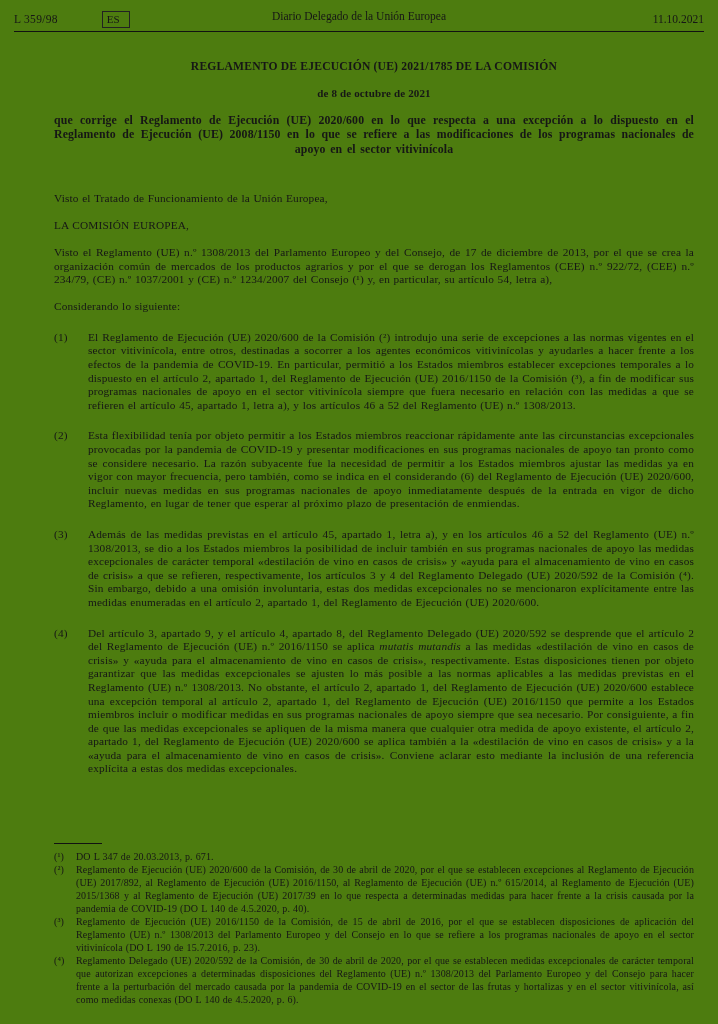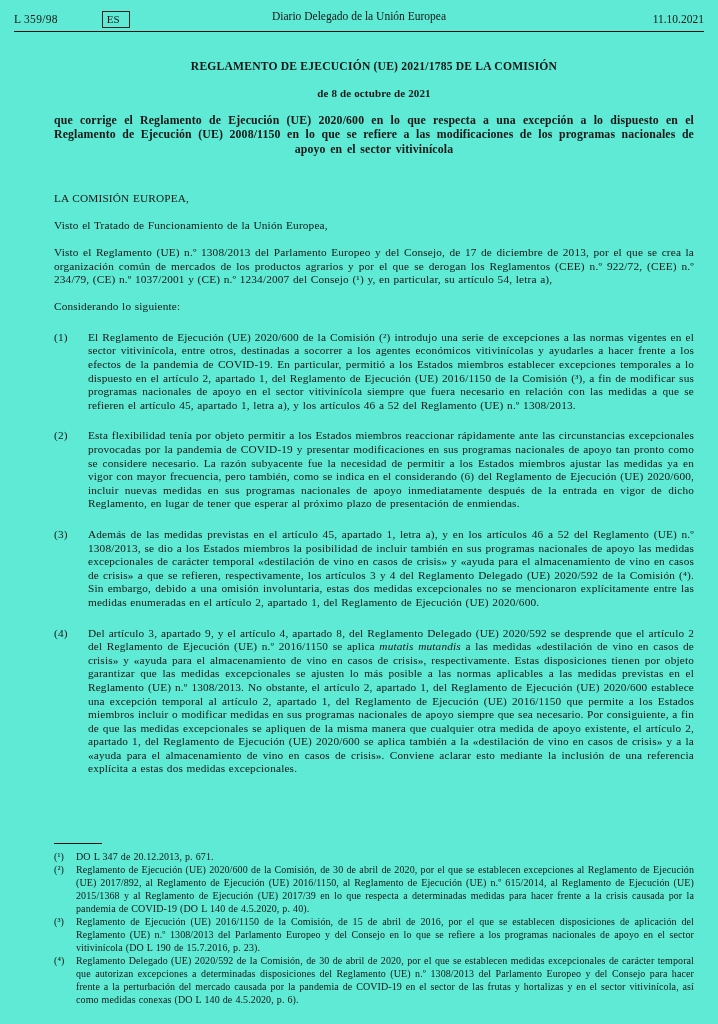--- a/index.html
+++ b/index.html
@@ -2,21 +2,21 @@
 <html lang="es"><head>
 <meta charset="utf-8">
 <style>
   html, body { margin: 0; padding: 0; background: #ffffff; }
   body {
     width: 718px; height: 1024px;
     font-family: "Liberation Serif", serif;
     color: #161616;
     -webkit-font-smoothing: antialiased;
   }
-  .page { position: relative; width: 718px; height: 1024px; overflow: hidden; background: #5eead4; }
+  .page { position: relative; width: 718px; height: 1024px; overflow: hidden; background: #4d7c0f; }
 
   
   .oj-header {
     position: absolute; top: 9px; left: 14px; right: 14px;
     height: 22px;
     border-bottom: 1.4px solid #111;
     font-size: 11.5px;
   }
   .oj-header-inner { display: flex; align-items: center; height: 20px; }
   .issue-number { letter-spacing: 0.3px; }
@@ -88,22 +88,22 @@
     </div>
   </div>
 
   <div class="content">
 
     <div class="act-title">REGLAMENTO DE EJECUCIÓN (UE) 2021/1785 DE LA COMISIÓN</div>
     <div class="act-date">de 8 de octubre de 2021</div>
     <div class="act-subject">que corrige el Reglamento de Ejecución (UE) 2020/600 en lo que respecta a una excepción a lo dispuesto en el Reglamento de Ejecución (UE) 2008/1150 en lo que se refiere a las modificaciones de los programas nacionales de apoyo en el sector vitivinícola</div>
 
     <div class="preamble">
+      <p>Visto el Tratado de Funcionamiento de la Unión Europea,</p>
       <p>LA COMISIÓN EUROPEA,</p>
-      <p>Visto el Tratado de Funcionamiento de la Unión Europea,</p>
       <p>Visto el Reglamento (UE) n.º 1308/2013 del Parlamento Europeo y del Consejo, de 17 de diciembre de 2013, por el que se crea la organización común de mercados de los productos agrarios y por el que se derogan los Reglamentos (CEE) n.º 922/72, (CEE) n.º 234/79, (CE) n.º 1037/2001 y (CE) n.º 1234/2007 del Consejo (¹) y, en particular, su artículo 54, letra a),</p>
       <p>Considerando lo siguiente:</p>
     </div>
 
     <div class="recitals">
 
       <div class="recital">
         <span class="recital-num">(1)</span>
         <span class="recital-text">El Reglamento de Ejecución (UE) 2020/600 de la Comisión (²) introdujo una serie de excepciones a las normas vigentes en el sector vitivinícola, entre otros, destinadas a socorrer a los agentes económicos vitivinícolas y ayudarles a hacer frente a los efectos de la pandemia de COVID-19. En particular, permitió a los Estados miembros establecer excepciones temporales a lo dispuesto en el artículo 2, apartado 1, del Reglamento de Ejecución (UE) 2016/1150 de la Comisión (³), a fin de modificar sus programas nacionales de apoyo en el sector vitivinícola siempre que fuera necesario en relación con las medidas a que se refieren el artículo 45, apartado 1, letra a), y los artículos 46 a 52 del Reglamento (UE) n.º 1308/2013.</span>
       </div>
@@ -124,21 +124,21 @@
       </div>
 
     </div>
   </div>
 
   <div class="footnotes">
     <div class="fn-rule"></div>
 
     <div class="footnote">
       <span class="fn-marker">(¹)</span>
-      <span class="fn-text">DO L 347 de 20.12.2013, p. 671.</span>
+      <span class="fn-text">DO L 347 de 20.03.2013, p. 671.</span>
     </div>
 
     <div class="footnote">
       <span class="fn-marker">(²)</span>
       <span class="fn-text">Reglamento de Ejecución (UE) 2020/600 de la Comisión, de 30 de abril de 2020, por el que se establecen excepciones al Reglamento de Ejecución (UE) 2017/892, al Reglamento de Ejecución (UE) 2016/1150, al Reglamento de Ejecución (UE) n.º 615/2014, al Reglamento de Ejecución (UE) 2015/1368 y al Reglamento de Ejecución (UE) 2017/39 en lo que respecta a determinadas medidas para hacer frente a la crisis causada por la pandemia de COVID-19 (DO L 140 de 4.5.2020, p. 40).</span>
     </div>
 
     <div class="footnote">
       <span class="fn-marker">(³)</span>
       <span class="fn-text">Reglamento de Ejecución (UE) 2016/1150 de la Comisión, de 15 de abril de 2016, por el que se establecen disposiciones de aplicación del Reglamento (UE) n.º 1308/2013 del Parlamento Europeo y del Consejo en lo que se refiere a los programas nacionales de apoyo en el sector vitivinícola (DO L 190 de 15.7.2016, p. 23).</span>

